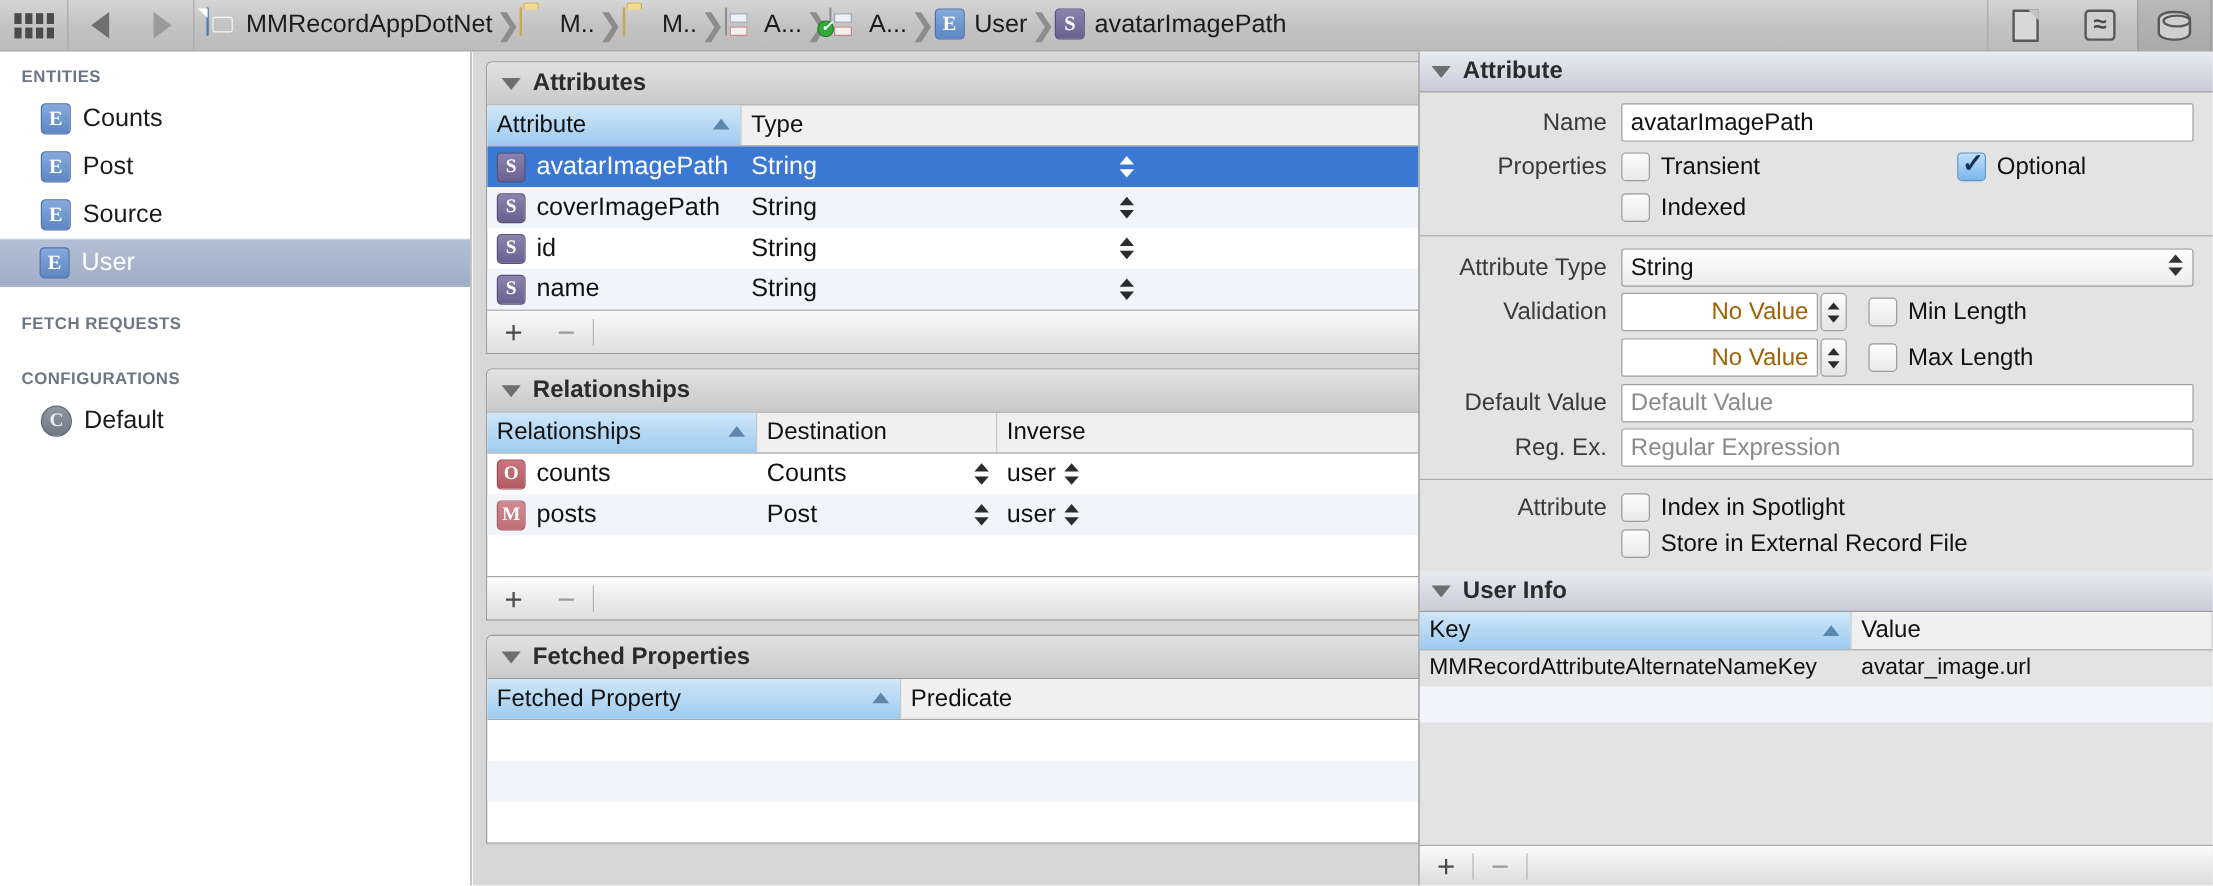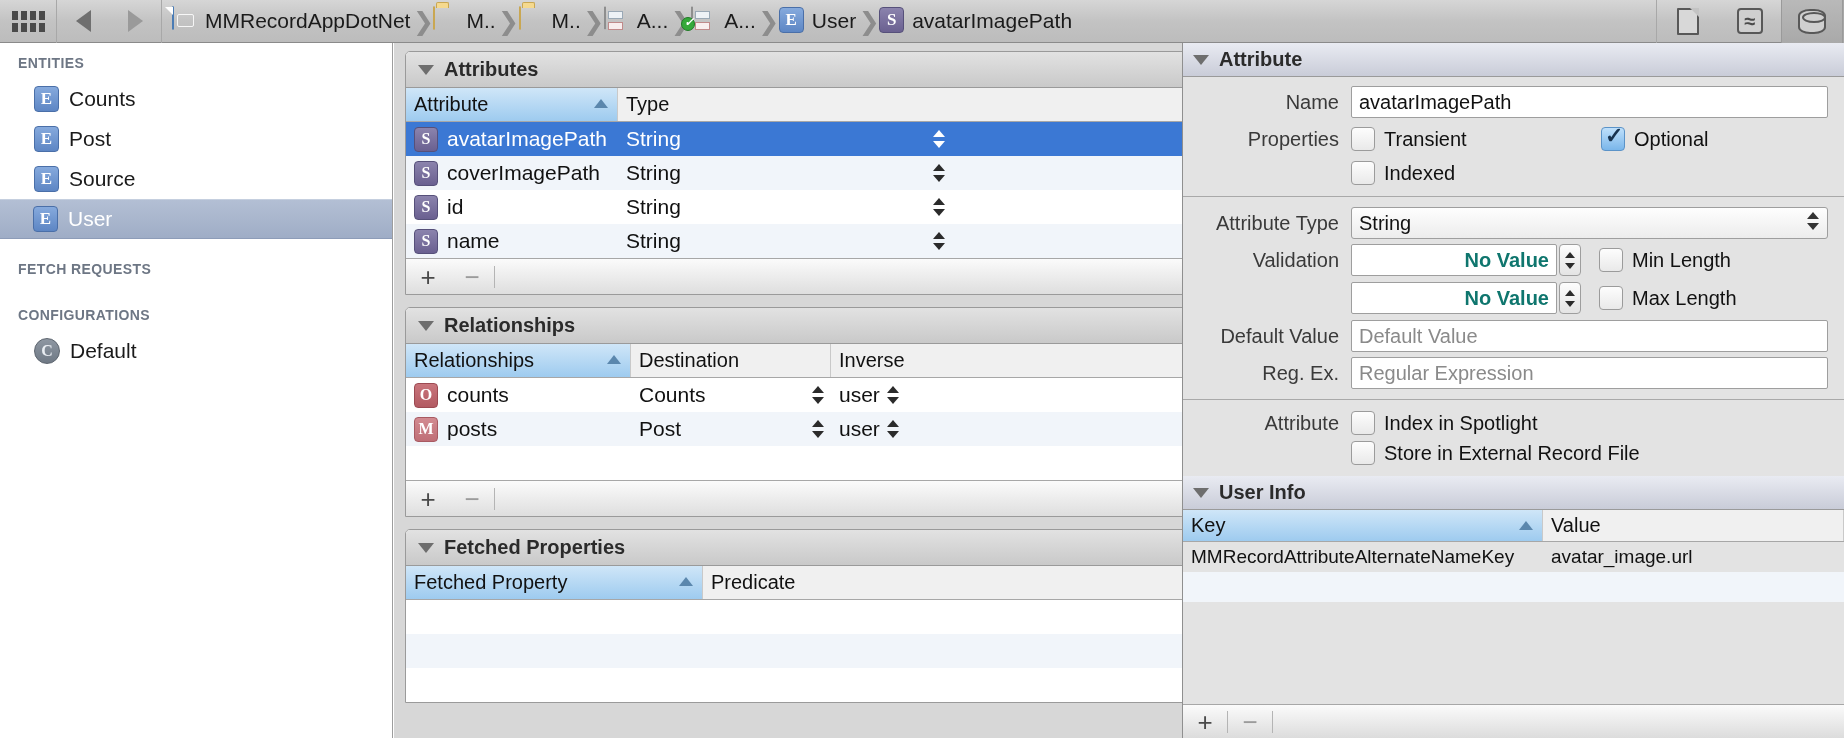--- a/index.html
+++ b/index.html
@@ -107,21 +107,21 @@
   .insp {
     position: absolute; left: 1182px; top: 43px; width: 662px; height: 695px;
     background: #e3e3e3; border-left: 1px solid #8f8f8f; overflow: hidden;
   }
   .sec-hd { height: 34px; background: linear-gradient(to bottom,#e9ebf2,#c9ccd8); border-bottom:1px solid #9a9a9a; display:flex; align-items:center; padding-left:10px; gap:10px; }
   .sec-hd .ttl { font-size:20px; font-weight:bold; color:#2b2b2b; }
   .frow { display:flex; align-items:center; min-height:38px; padding: 2px 16px 2px 0; }
   .flabel { width: 168px; text-align: right; padding-right: 12px; font-size: 20px; color: #3a3a3a; flex:none; }
   .fld { height: 32px; background:#fff; border:1px solid #9e9e9e; border-radius:2px; font-size:20px; color:#111; display:flex; align-items:center; padding:0 7px; flex:1; min-width:0; }
   .fld.ph { color:#8a8a8a; }
-  .fld.num { justify-content:flex-end; color:#0f766e; width:206px; flex:none;font-weight:bold; }
+  .fld.num { justify-content:flex-end; color:#a16207; width:164px; flex:none; }
   .cbx { width:24px;height:24px;border-radius:4px;border:1px solid #9b9b9b;background:linear-gradient(to bottom,#fdfdfd,#e9e9e9);flex:none; position:relative; }
   .cbx.on { background:linear-gradient(to bottom,#bfe0fb,#7ab6ea); border-color:#5b93c8; }
   .cbx.on:after { content:"\2713"; position:absolute; left:3px; top:-5px; font-size:22px; color:#17324f; font-weight:bold; }
   .cbl { font-size:20px; color:#111; padding-left:9px; }
   .sel-ctl { height:32px; background:linear-gradient(to bottom,#fefefe,#ececec); border:1px solid #9e9e9e; border-radius:3px; display:flex; align-items:center; padding:0 7px; font-size:20px; color:#111; flex:1; position:relative; }
   .sel-ctl .arrows { position:absolute; right:8px; top:4px; display:flex; flex-direction:column; gap:4px; }
   .sel-ctl .arrows .up { width:0;height:0;border-left:6px solid transparent;border-right:6px solid transparent;border-bottom:7px solid #333; }
   .sel-ctl .arrows .dn { width:0;height:0;border-left:6px solid transparent;border-right:6px solid transparent;border-top:7px solid #333; }
   .sp { width:22px;height:32px;border:1px solid #9e9e9e;border-radius:4px;background:linear-gradient(to bottom,#fdfdfd,#e4e4e4);display:flex;flex-direction:column;align-items:center;justify-content:center;gap:5px;flex:none;margin-left:2px; }
   .sp .up { width:0;height:0;border-left:5px solid transparent;border-right:5px solid transparent;border-bottom:6px solid #2b2b2b; }
@@ -397,21 +397,21 @@
         <div class="ft-div"></div>
       </div>
     </div>
 
     <div class="card">
       <div class="card-hd">
         <span class="disc"></span>
         <span class="ttl">Fetched Properties</span>
       </div>
       <div class="thead">
-        <div class="th sorted" style="width:297px">
+        <div class="th sorted" style="width:345px">
           <span>Fetched Property</span>
           <span class="sort"></span>
         </div>
         <div class="th" style="flex:1">
           <span>Predicate</span>
         </div>
       </div>
       <div class="empty-row"></div>
       <div class="empty-row alt"></div>
       <div class="empty-row"></div>
@@ -427,21 +427,21 @@
     </div>
 
     <div class="frow" style="padding-top:9px">
       <div class="flabel">Name</div>
       <div class="fld">avatarImagePath</div>
     </div>
 
     <div class="frow">
       <div class="flabel">Properties</div>
       <div style="display:flex;align-items:center;flex:1">
-        <div style="display:flex;align-items:center;width:250px">
+        <div style="display:flex;align-items:center;width:280px">
           <span class="cbx"></span>
           <span class="cbl">Transient</span>
         </div>
         <div style="display:flex;align-items:center">
           <span class="cbx on"></span>
           <span class="cbl">Optional</span>
         </div>
       </div>
     </div>
 

